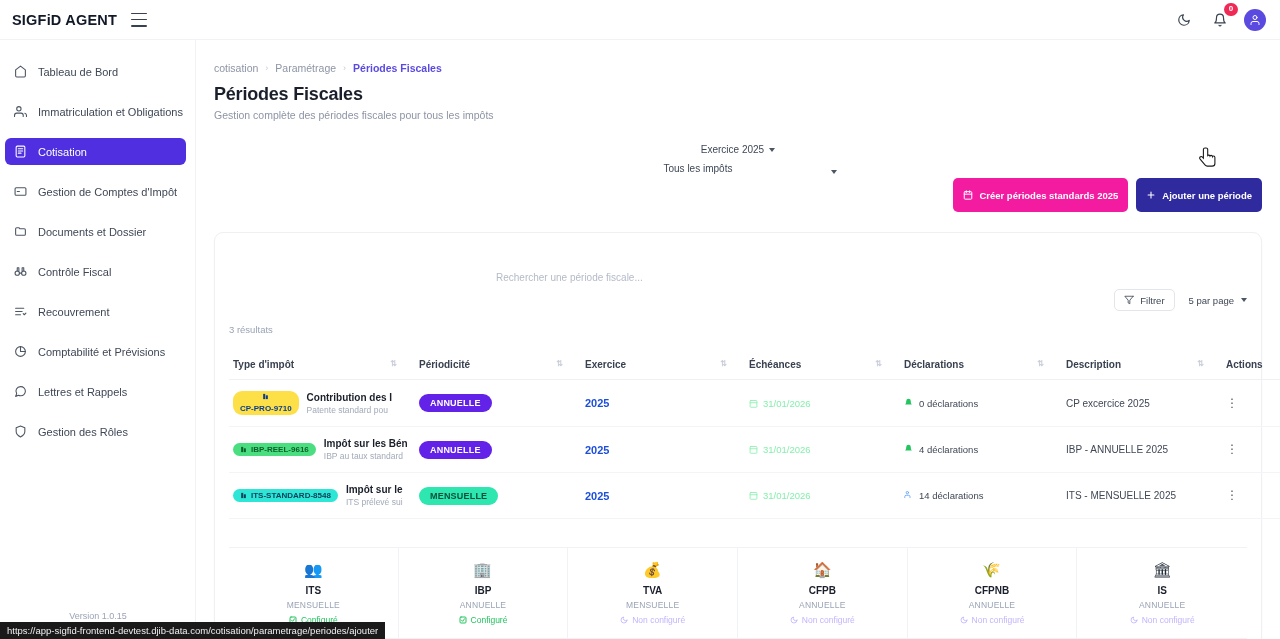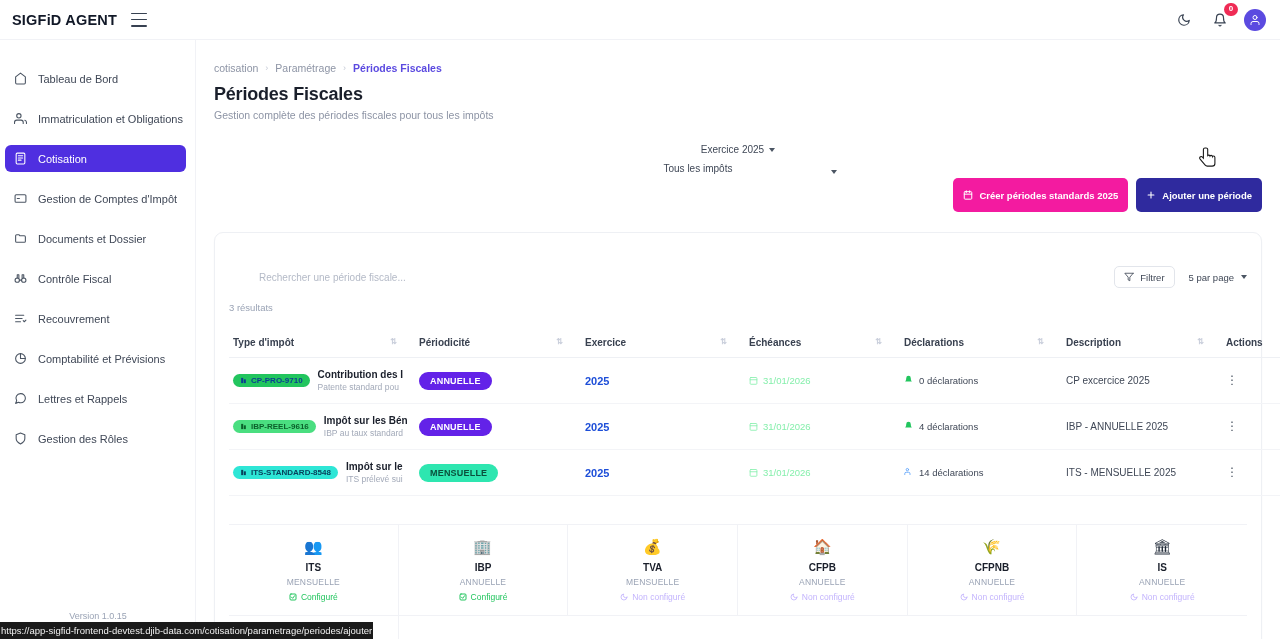--- a/index.html
+++ b/index.html
@@ -51,21 +51,21 @@
   }
 
   
   .sidebar {
     position:absolute; top:40px; left:0; width:196px; height:599px;
     background:#ffffff; border-right:1px solid #f1f2f6;
     padding-top: 8px;
   }
   .nav-item {
     display:flex; align-items:center; gap:10px;
-    height:27px; margin: 8px 9px 0 5px; padding: 0 8px;
+    height:27px; margin: 1px 9px 0 5px; padding: 0 8px;
     border-radius:6px; cursor:pointer;
     font-size:11px; color:#3f4756; white-space:nowrap;
   }
   .nav-item .ico { width:15px; height:15px; display:flex; align-items:center; justify-content:center; flex:0 0 15px; color:#4b5563;}
   .nav-item.active { background:#4f2fe0; color:#ffffff; }
   .nav-item.active .ico { color:#ffffff; }
   .nav-spacer { height:9px; }
   .version {
     position:absolute; bottom:18px; left:0; width:196px;
     text-align:center; font-size:9px; color:#9aa3b5;
@@ -109,21 +109,21 @@
   .card {
     margin-top:20px; border:1px solid #eef0f4; border-radius:9px;
     background:#fff; padding: 14px 14px 0 14px;
     box-shadow: 0 1px 2px rgba(16,24,40,.03);
   }
   .card-head { display:flex; align-items:flex-start; gap:10px; }
   .card-head .cal { color:#5b4ae0; margin-top:2px; }
   .card-title { font-size:12px; font-weight:bold; color:#1a1f2b; }
   .card-sub { font-size:9.5px; color:#8d94a5; margin-top:3px; }
 
-  .tools-row { display:flex; align-items:center; margin-top:18px; }
+  .tools-row { display:flex; align-items:center; margin-top:18px;flex-direction:column; }
   .search-wrap { position:relative; width:520px; margin-left:24px; }
   .search-input {
     width:100%; height:24px; border:none; outline:none; background:transparent;
     font-size:10px; color:#3f4756; font-family:"Liberation Sans", sans-serif;
     padding-left:6px;
   }
   .search-input::placeholder { color:#b4bac7; }
   .tools-right { margin-left:auto; display:flex; align-items:center; gap:14px;padding-left:36px; }
   .btn-filter {
     display:flex; align-items:center; gap:6px; height:22px;
@@ -154,21 +154,21 @@
   .c-dec { width:162px; }
   .c-desc { width:160px; }
   .c-act { width:64px; }
 
   .type-cell { display:flex; align-items:center; gap:8px; }
   .code-badge {
     display:inline-flex; align-items:center; gap:4px;
     border-radius:9px; padding: 2px 7px; font-size:8px; font-weight:bold;
     white-space:nowrap; flex:0 0 auto;
   }
-  .cb-cyan { background:#22c55e; color:#0b3d91; }
+  .cb-cyan { background:#fde047; color:#0b3d91;flex-direction:column; }
   .cb-green { background:#4ade80; color:#0b5f2a; }
   .cb-teal { background:#2ee6d6; color:#08415c; }
   .type-texts { min-width:0; }
   .type-name { font-size:10px; font-weight:bold; color:#1a1f2b; white-space:nowrap; }
   .type-desc { font-size:8.5px; color:#a2a9b8; margin-top:2px; white-space:nowrap; }
 
   .pill {
     display:inline-flex; align-items:center; justify-content:center;
     border-radius:11px; padding: 4px 11px; font-size:9px; font-weight:bold;
     color:#fff; letter-spacing:.2px;
@@ -198,21 +198,21 @@
   .tax-code { font-size:10px; font-weight:bold; color:#1a1f2b; margin-top:8px; }
   .tax-freq { font-size:8.5px; color:#9aa3b5; margin-top:4px; letter-spacing:.2px; }
   .tax-status { font-size:8.5px; margin-top:5px; display:flex; align-items:center; justify-content:center; gap:4px;}
   .st-ok { color:#22c55e; }
   .st-no { color:#c4b5fd; }
 
   
   .statusbar {
     position:absolute; left:0; bottom:0; height:17px;
     background:#1a1a1a; color:#f0f0f0; font-size:9.5px;
-    display:flex; align-items:center; padding: 0 1px; z-index:30;
+    display:flex; align-items:center; padding: 0 7px; z-index:30;
     white-space:nowrap;
   }
   
   .cursor { position:absolute; z-index:40; pointer-events:none; }
 </style>
 </head>
 <body>
 
 <div class="app">
 

